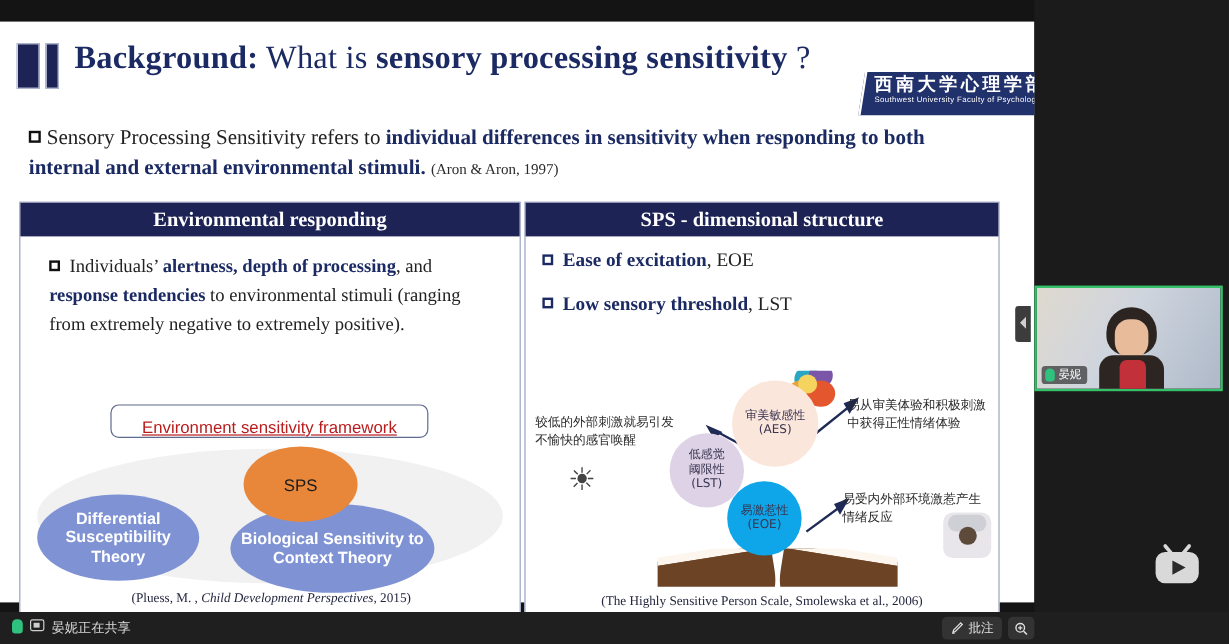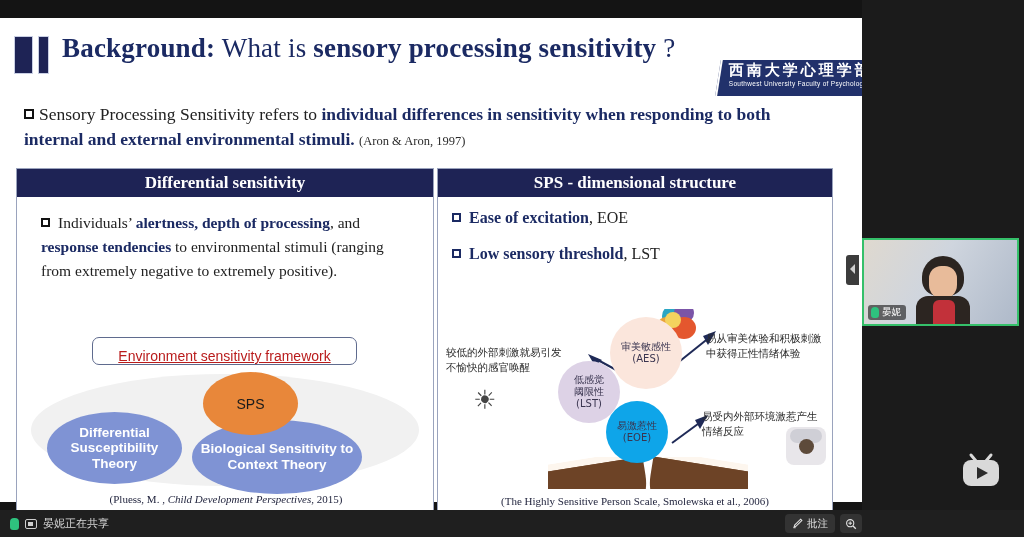--- a/index.html
+++ b/index.html
@@ -104,21 +104,21 @@
   .ell {
     position:absolute; border-radius:50%;
     display:flex; align-items:center; justify-content:center; text-align:center;
     font-family:"Liberation Sans", sans-serif; font-weight:bold;
   }
   .ell.sps {
     left:178px; top:0px; width:95px; height:63px;
     background:#e8873a; color:#1b1b1b; font-size:14px; font-weight:normal;
   }
   .ell.dst {
-    left:22px; top:40px; width:135px; height:72px;
+    left:6px; top:40px; width:135px; height:72px;
     background:#7f93d4; color:#ffffff; font-size:13.5px; line-height:1.16;
   }
   .ell.bsct {
     left:167px; top:48px; width:170px; height:74px;
     background:#7f93d4; color:#ffffff; font-size:13.5px; line-height:1.16;
   }
   .cite-left {
     position:absolute; left:0; top:296px; width:418px; text-align:center;
     font-family:"Liberation Serif", serif; font-size:11px; color:#23263f;
   }
@@ -227,21 +227,21 @@
   }
 
   
   .brand-mark { position:absolute; left:958px; top:452px; width:46px; height:38px; }
 
   
   .bottom-bar {
     position:absolute; left:0; top:510px; width:1024px; height:27px;
     background:#1f1f1f; display:flex; align-items:center;
   }
-  .sharing-status { display:flex; align-items:center; gap:6px; padding-left:10px; }
+  .sharing-status { display:flex; align-items:flex-start; gap:6px; padding-left:10px; }
   .status-mic { width:9px; height:12px; background:#2ec27e; border-radius:4px 4px 3px 3px; }
   .status-screen { width:12px; height:10px; border:1.5px solid #cfcfcf; border-radius:2px; position:relative; }
   .status-screen::after { content:""; position:absolute; left:2px; top:2px; width:5px; height:4px; background:#cfcfcf; }
   .status-text { font-family:"DejaVu Sans", sans-serif; font-size:11px; color:#d8d8d8; }
 
   .bar-tools { position:absolute; right:162px; display:flex; align-items:center; gap:5px; }
   .tool-btn {
     display:flex; align-items:center; gap:4px; height:19px;
     background:#333333; border-radius:4px; padding:0 7px;
     font-family:"DejaVu Sans", sans-serif; font-size:10.5px; color:#e2e2e2;
@@ -270,21 +270,21 @@
         </div>
       </div>
 
       <div class="lead">
         <span class="sq"></span><span>Sensory Processing Sensitivity refers to</span>
         <span class="hl">individual differences in sensitivity when responding to both internal and external environmental stimuli.</span>
         <span class="cite">(Aron &amp; Aron, 1997)</span>
       </div>
 
       <div class="panel left">
-        <div class="panel-head">Differential sensitivity</div>
+        <div class="panel-head">Environmental responding</div>
         <div class="panel-body">
 
           <div class="lp-bullet">
             <span class="sq"></span><span>Individuals’ </span><span class="hl">alertness, depth of processing</span><span>, and </span><span class="hl">response tendencies</span><span> to environmental stimuli (ranging from extremely negative to extremely positive).</span>
           </div>
 
           <div class="framework-box">
             <span>Environment sensitivity framework</span>
           </div>
 

